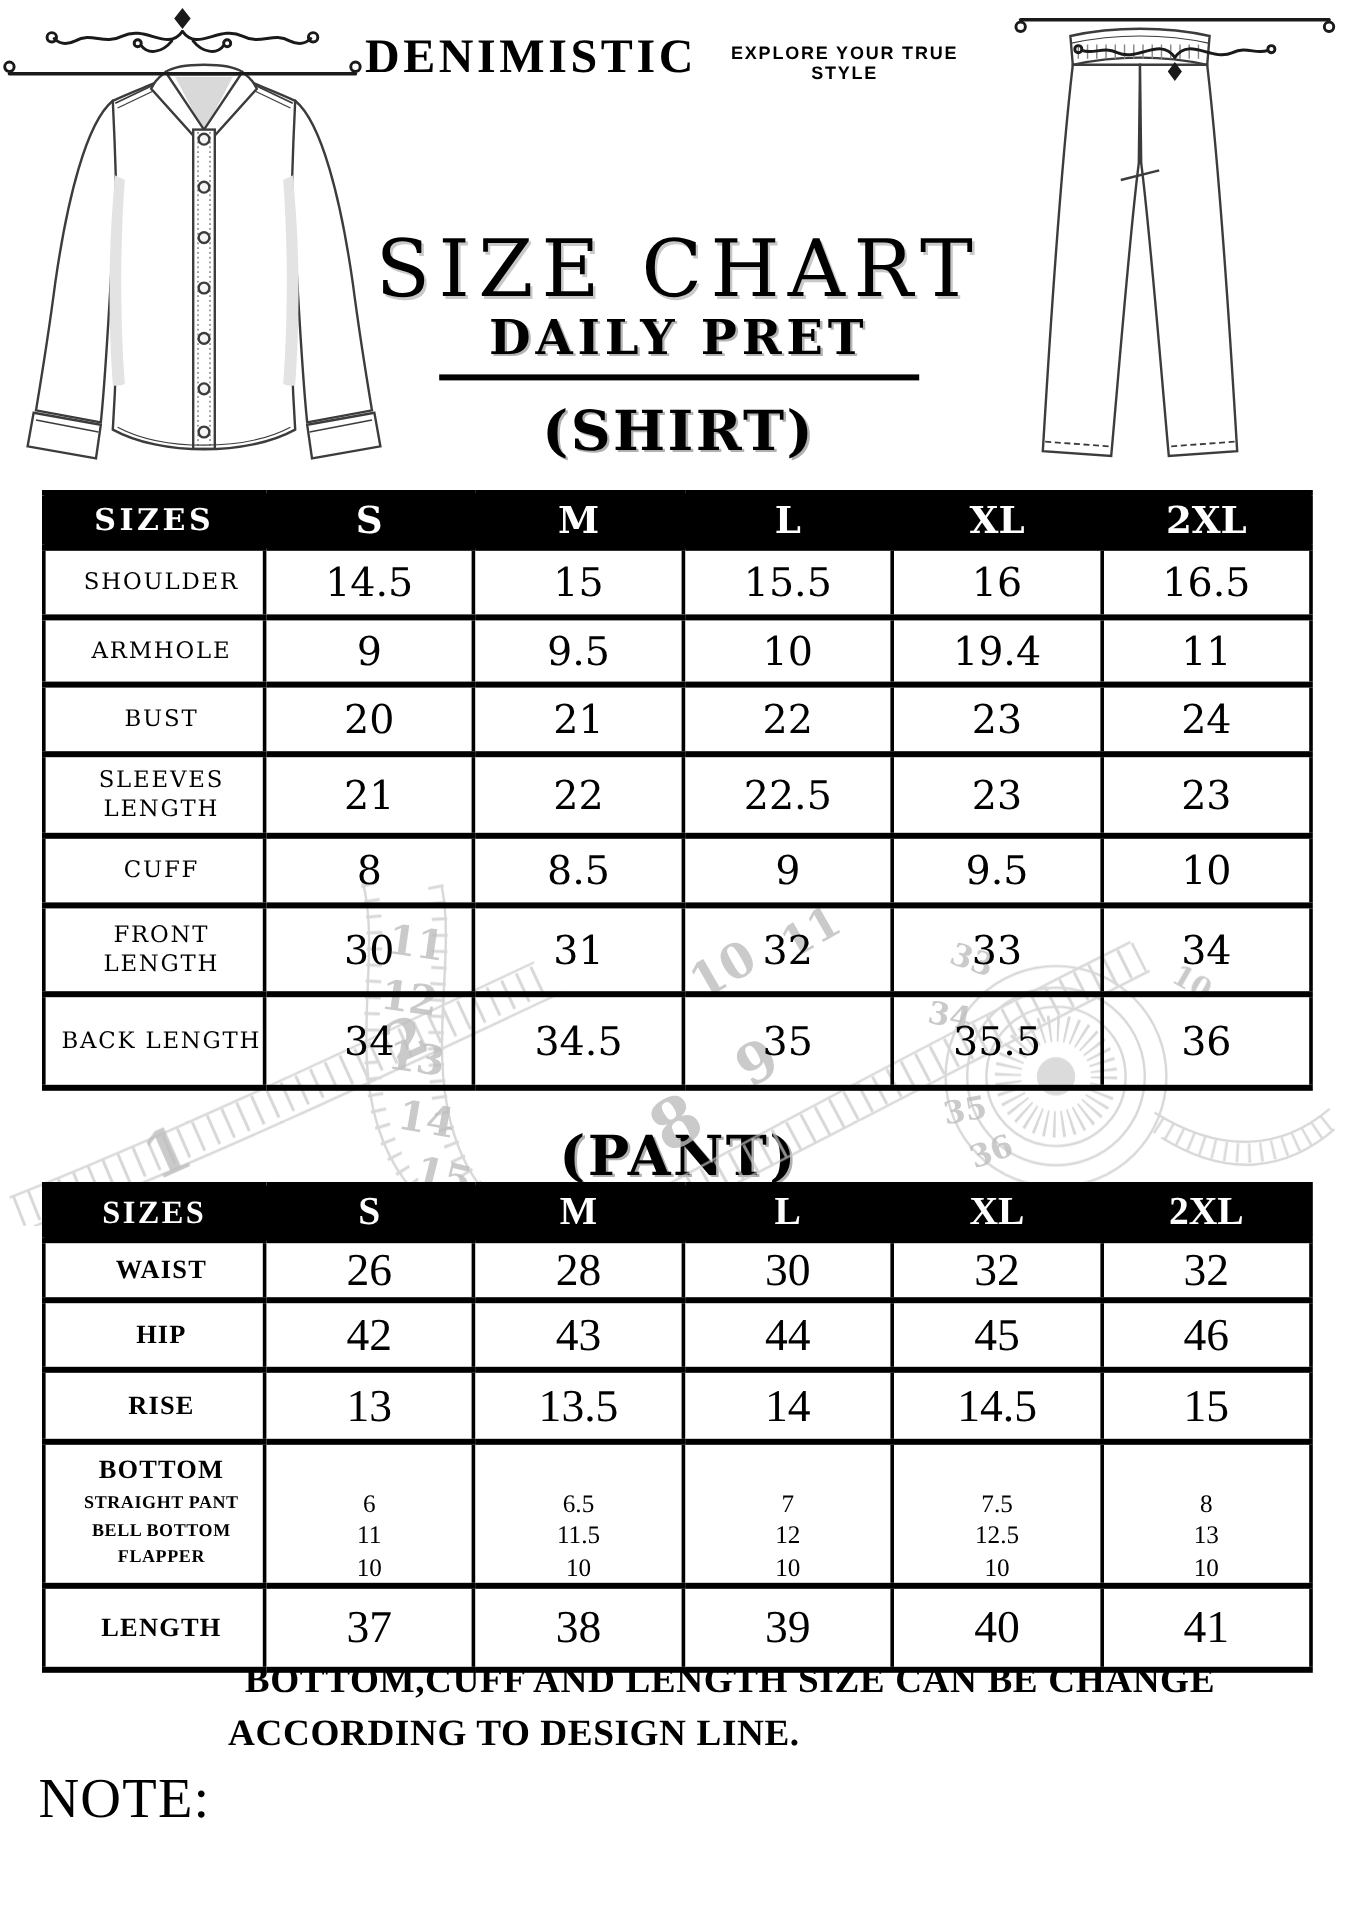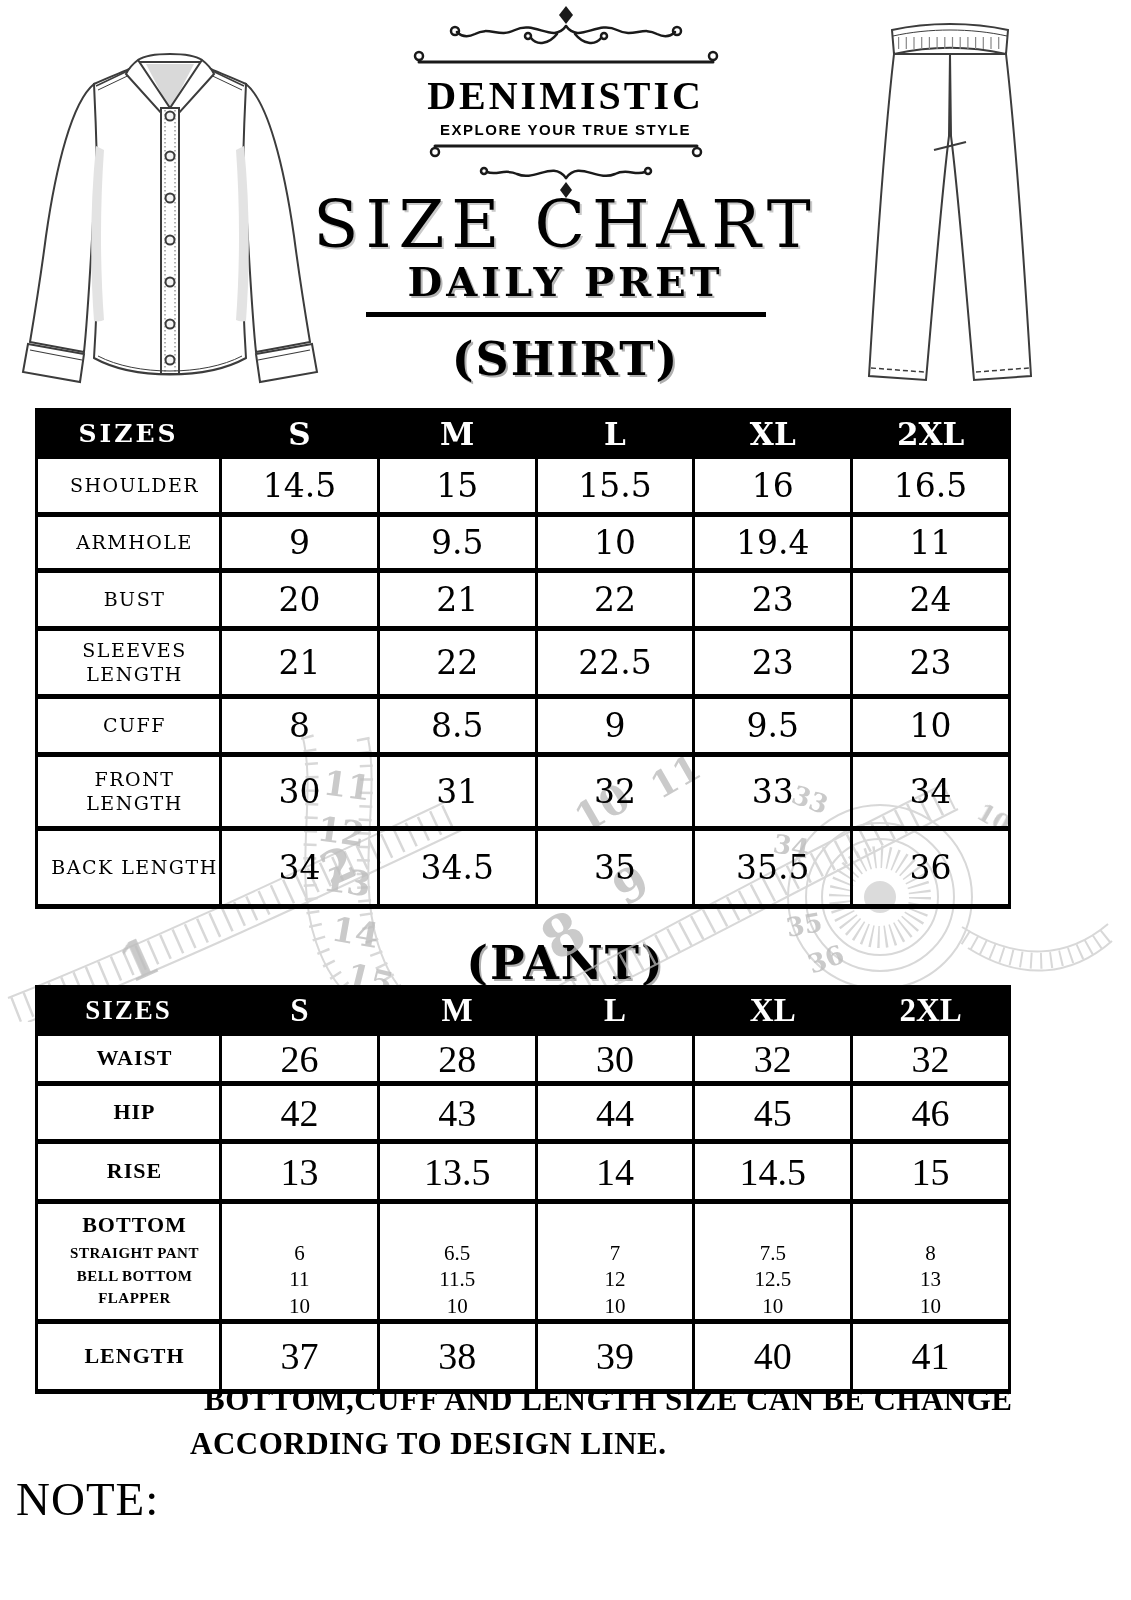--- a/index.html
+++ b/index.html
@@ -6,33 +6,33 @@
   body { background:#888; }
   #page {
     position:relative; width:1131px; height:1600px; margin:0 auto;
     background:#ffffff; overflow:hidden; color:#000;
     font-family:"DejaVu Serif", serif;
   }
   .abs { position:absolute; }
   .centered { left:0; right:0; text-align:center; }
 
   
-  .logo { top:4px; display:flex; flex-direction:column; align-items:center; }
+  .logo { top:4px; display:flex; flex-direction:row; align-items:flex-end; }
   .brand-name { font-family:"Liberation Serif",serif; font-weight:700; font-size:40px; letter-spacing:3px; margin-top:2px; }
   .brand-tagline { font-family:"Liberation Sans",sans-serif; font-weight:700; font-size:15px; letter-spacing:1.5px; margin-top:2px; }
 
   .main-title { top:186px; font-size:66px; letter-spacing:7px; font-weight:400; text-shadow:2px 2px 0 #c9c9c9; }
   .sub-title  { top:258px; font-size:40px; font-weight:700; letter-spacing:4px; text-shadow:2px 2px 0 #b5b5b5; }
   .title-underline { top:312px; left:366px; width:400px; height:5px; background:#000; }
   .section-heading { font-size:46px; font-weight:700; letter-spacing:2px; text-shadow:2px 2px 0 #b0b0b0; }
   #shirt-heading { top:332px; }
   #pant-heading  { top:936px; }
 
   
-  table.size-table { border-collapse:collapse; table-layout:fixed; width:976px; background:transparent; }
+  table.size-table { border-collapse:collapse; table-layout:fixed; width:1059px; background:transparent; }
   .size-table td, .size-table th { border:3px solid #000; border-top-width:5px; border-bottom-width:5px; text-align:center; vertical-align:middle; }
   .size-table th { background:#000; color:#fff; border-color:#000; }
   #shirt-table-wrap { top:408px; left:35px; z-index:2; }
   #pant-table-wrap  { top:985px; left:35px; z-index:2; }
 
   .shirt-col-header { font-family:"DejaVu Serif",serif; font-weight:700; font-size:31px; }
   .shirt-sizes-header { font-size:25px; letter-spacing:3px; }
   .shirt-label { font-family:"DejaVu Serif",serif; font-weight:400; font-size:19px; letter-spacing:1.5px; text-align:left; padding-left:12px; line-height:1.25; }
   .shirt-value { font-family:"DejaVu Serif",serif; font-size:33px; }
 
@@ -41,21 +41,21 @@
   .pant-label { font-family:"Liberation Serif",serif; font-weight:700; font-size:22px; letter-spacing:1px; text-align:left; padding-left:12px; line-height:1.2; }
   .pant-value { font-family:"Liberation Serif",serif; font-size:38px; }
 
   .bottom-label-cell { vertical-align:top !important; padding-top:8px; }
   .bottom-title { font-size:22px; letter-spacing:1px; display:block; margin-bottom:4px; }
   .bottom-subname { font-size:15px; letter-spacing:.5px; display:block; line-height:1.5; }
   .bottom-value-cell { vertical-align:top !important; padding-top:36px; }
   .bottom-subvalue { font-family:"Liberation Serif",serif; font-size:21px; display:block; line-height:1.25; }
 
   
-  .note-label { left:16px; top:1472px; font-family:"Liberation Serif",serif; font-size:47px; letter-spacing:1px; }
+  .note-label { left:32px; top:1472px; font-family:"Liberation Serif",serif; font-size:47px; letter-spacing:1px; }
   .note-text  { left:190px; top:1378px; width:935px; font-family:"Liberation Serif",serif; font-weight:700; font-size:31px; letter-spacing:.5px; line-height:1.42; }
   .note-line1 { margin-left:14px; }
 
   
   #watermark { top:722px; left:0; z-index:1; pointer-events:none; }
   #shirt-illustration { top:26px; left:10px; }
   #pants-illustration { top:20px; left:862px; }
 </style>
 </head>
 <body>

